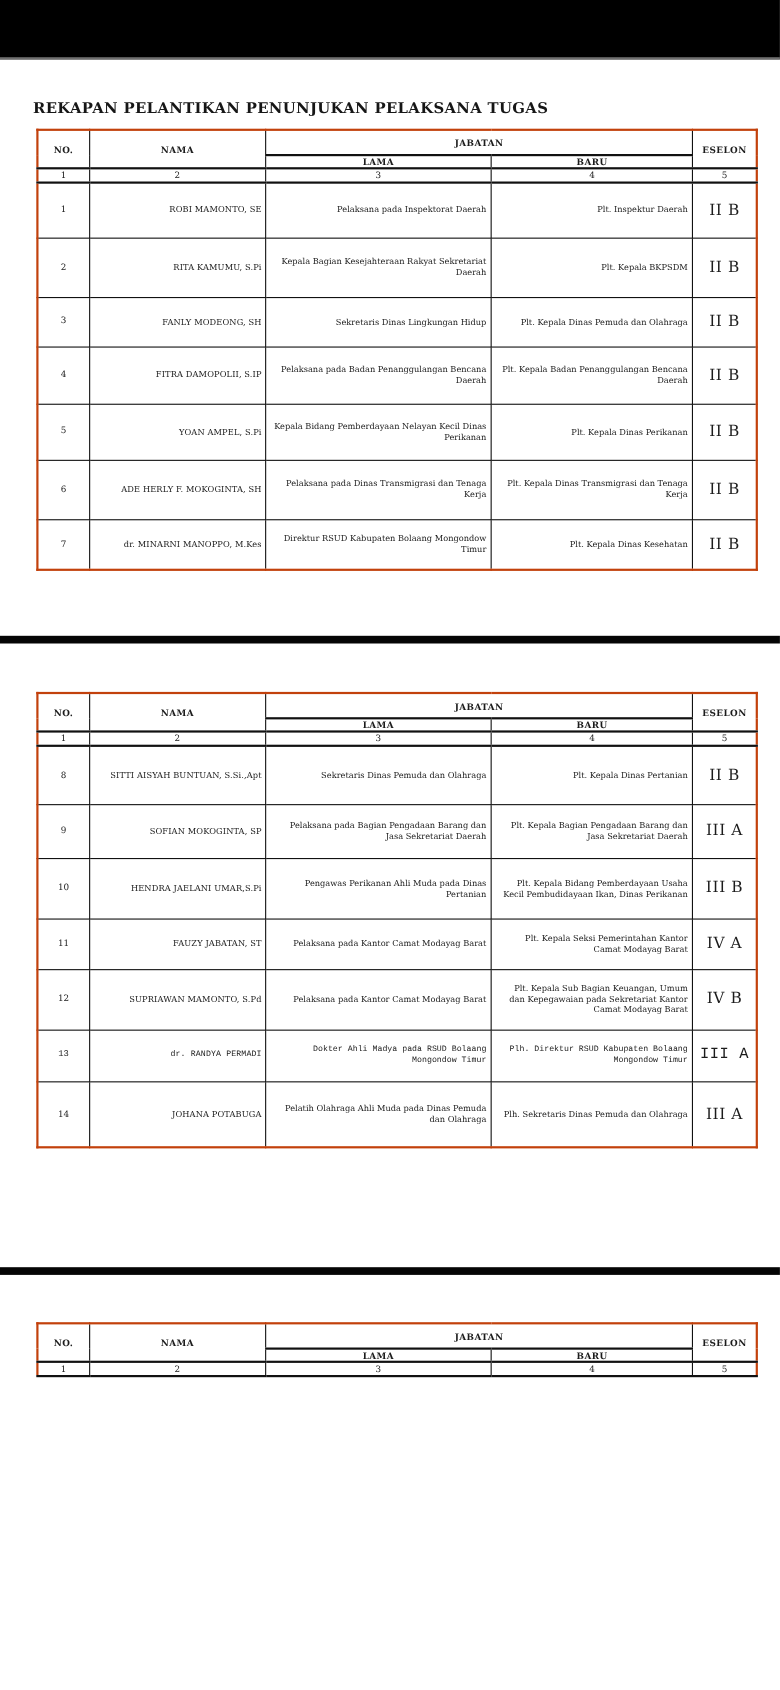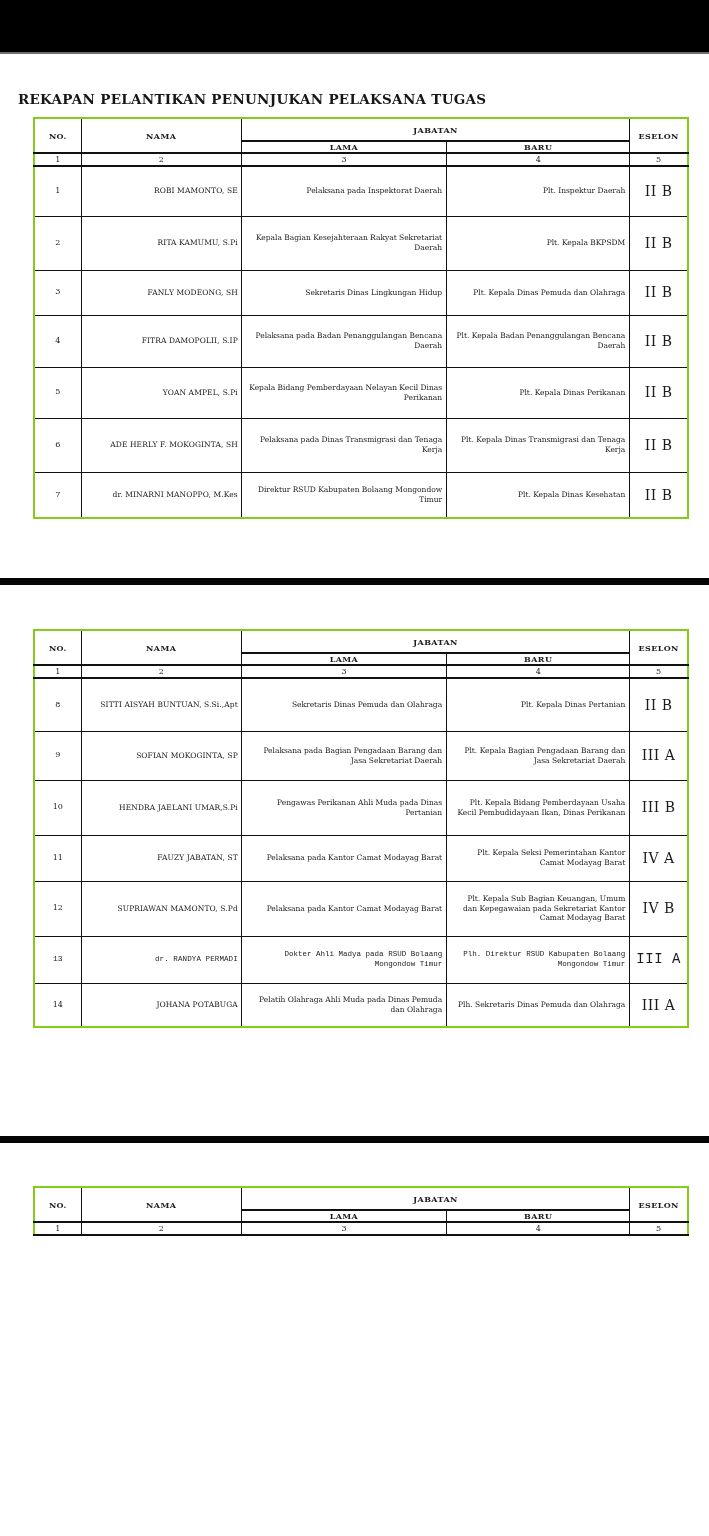--- a/index.html
+++ b/index.html
@@ -16,37 +16,37 @@
     height: 52px; background: #000000;
     border-bottom: 2px solid #6e6e6e;
   }
   .page-break-bar {
     height: 7px; background: #050505; width: 709px;
   }
   .bar-1 { margin-top: 59px; }
   .bar-2 { margin-top: 108px; }
 
   .doc-title {
-    margin: 36px 0 0 18px;
+    margin: 36px 0 0 30px;
     font-size: 13.5px; font-weight: bold;
     letter-spacing: 0.3px; line-height: 18px;
     color: #161616;
   }
   .doc-title .title-line { display: block; }
 
   .tbl-slot { margin-left: 33px; }
   .slot-1 { margin-top: 9px; }
   .slot-2 { margin-top: 44px; }
   .slot-3 { margin-top: 43px; }
 
   table.tbl {
     border-collapse: collapse;
     table-layout: fixed;
     width: 656px;
-    border: 2px solid #84cc16;
+    border: 2px solid #c2410c;
     font-size: 7.5px;
   }
   .tbl th, .tbl td {
     border: 1px solid #111111;
     vertical-align: middle;
     overflow: hidden;
   }
   .tbl thead th {
     font-size: 8px; font-weight: bold;
     text-align: center; letter-spacing: 0.4px;
@@ -232,21 +232,21 @@
             <td class="c-baru">Plt. Kepala Sub Bagian Keuangan, Umum dan Kepegawaian pada Sekretariat Kantor Camat Modayag Barat</td>
             <td class="c-eselon">IV B</td>
           </tr>
           <tr style="height: 47px; font-family: Liberation Mono, monospace;">
             <td class="c-no">13</td>
             <td class="c-nama">dr. RANDYA PERMADI</td>
             <td class="c-lama">Dokter Ahli Madya pada RSUD Bolaang Mongondow Timur</td>
             <td class="c-baru">Plh. Direktur RSUD Kabupaten Bolaang Mongondow Timur</td>
             <td class="c-eselon">III A</td>
           </tr>
-          <tr style="height: 44px;">
+          <tr style="height: 60px;">
             <td class="c-no">14</td>
             <td class="c-nama">JOHANA POTABUGA</td>
             <td class="c-lama">Pelatih Olahraga Ahli Muda pada Dinas Pemuda dan Olahraga</td>
             <td class="c-baru">Plh. Sekretaris Dinas Pemuda dan Olahraga</td>
             <td class="c-eselon">III A</td>
           </tr>
         </tbody>
   </table>
 </div>
 

